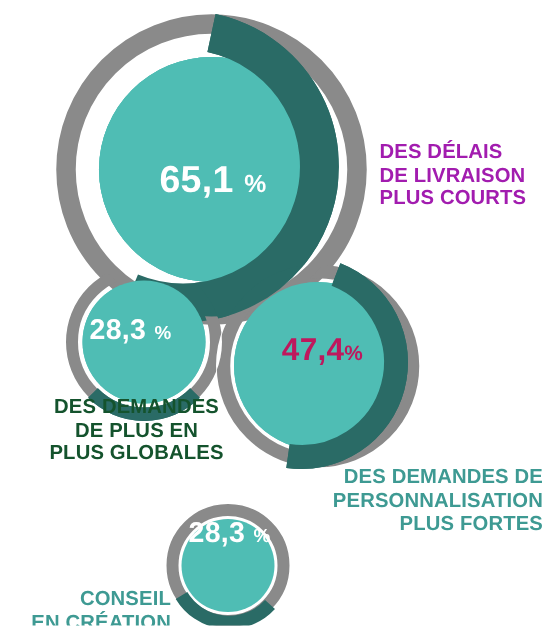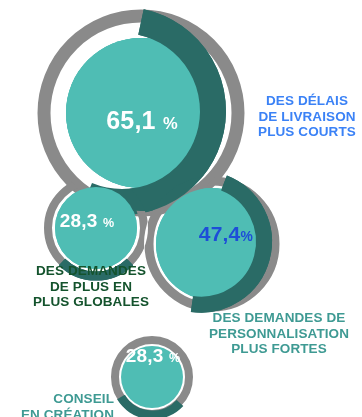--- a/index.html
+++ b/index.html
@@ -37,21 +37,21 @@
   }
 
   
   #pct-main{left:94px;top:108px;width:96px;font-size:25px;}
   #pct-left{left:50px;top:211px;width:74px;font-size:19px;}
   #pct-right{left:177px;top:223px;width:76px;font-size:21px;}
   #pct-bottom{left:115px;top:346px;width:76px;font-size:19px;}
 
   #lbl-main{left:253px;top:93px;width:108px;font-size:13.5px;text-align:left;}
   #lbl-left{left:10px;top:263px;width:162px;font-size:13.5px;text-align:center;}
-  #lbl-right{left:196px;top:310px;width:166px;font-size:13.5px;text-align:center;}
+  #lbl-right{left:196px;top:310px;width:166px;font-size:13.5px;text-align:right;}
   #lbl-bottom{left:4px;top:344px;width:110px;font-size:13.5px;text-align:right;}
 </style>
 </head>
 <body style="background: rgb(255, 255, 255);">
 
 <div id="stage">
 
   <svg class="canvas" viewBox="0 0 362 417">
     <defs>
 
@@ -116,25 +116,25 @@
       <circle cx="152" cy="377" r="37" fill="none" stroke="#8A8A8A" stroke-width="8"></circle>
       <path d="M 121 397 A 37 37 0 0 0 180 403" fill="none" stroke="#2A6B66" stroke-width="9" stroke-linecap="butt"></path>
       <circle cx="152" cy="377" r="31" fill="#4FBDB4"></circle>
     </g>
   </svg>
 
   <div class="pct" id="pct-main" style="color: rgb(255, 255, 255);"><span class="num">65,1</span> <span class="sym">%</span></div>
 
   <div class="pct" id="pct-left" style="color: rgb(255, 255, 255);"><span class="num">28,3</span> <span class="sym">%</span></div>
 
-  <div class="pct" id="pct-right" style="color: #1d4ed8; text-align: right;"><span class="num">47,4</span><span class="sym">%</span></div>
+  <div class="pct" id="pct-right" style="color: #be185d;"><span class="num">47,4</span><span class="sym">%</span></div>
 
   <div class="pct" id="pct-bottom" style="color: rgb(255, 255, 255);"><span class="num">28,3</span> <span class="sym">%</span></div>
 
-  <div class="label" id="lbl-main" style="color: #3b82f6; text-align: center;">DES DÉLAIS
+  <div class="label" id="lbl-main" style="color: #a21caf;">DES DÉLAIS
 DE LIVRAISON
 PLUS COURTS</div>
   <div class="label" id="lbl-left" style="color: #14532d;">DES DEMANDES
 DE PLUS EN
 PLUS GLOBALES</div>
   <div class="label" id="lbl-right" style="color: rgb(62, 154, 147);">DES DEMANDES DE
 PERSONNALISATION
 PLUS FORTES</div>
   <div class="label" id="lbl-bottom" style="color: rgb(62, 154, 147); margin-top: 47px;">CONSEIL
 EN CRÉATION

